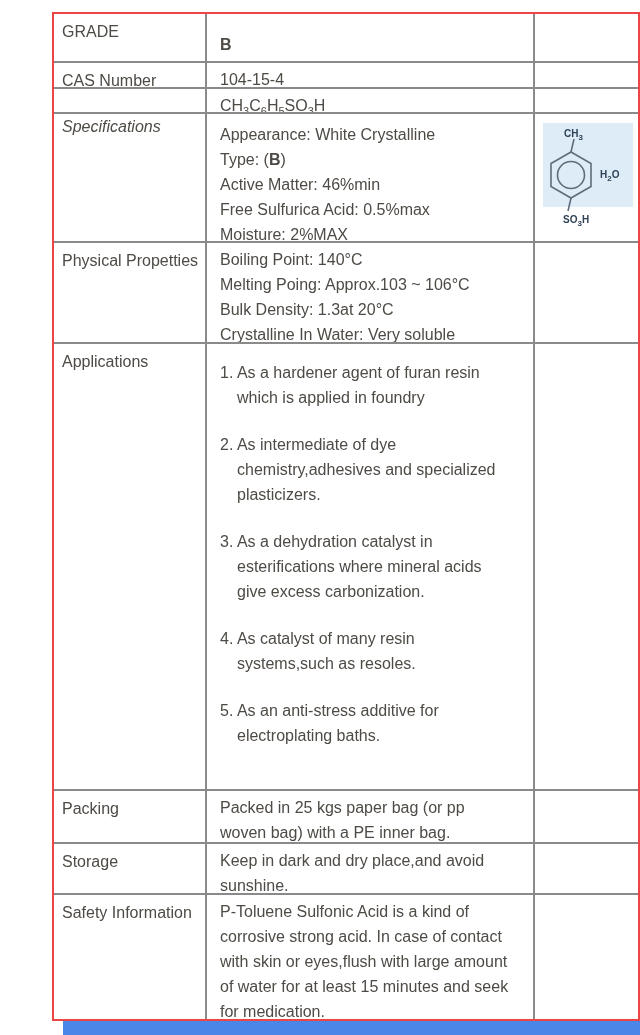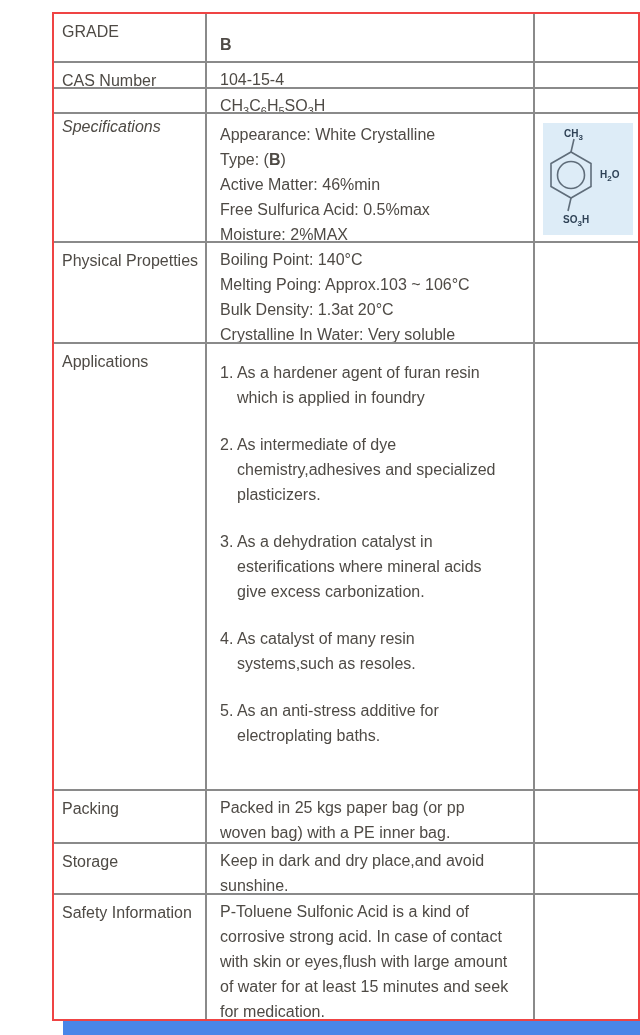--- a/index.html
+++ b/index.html
@@ -35,21 +35,21 @@
   .content-cell{padding:4px 8px 0 13px;font-size:16px;}
   .line{line-height:25px;white-space:nowrap;}
   .value-bold{font-weight:bold;}
   .grade-value{padding-top:14px;}
   sub{font-size:11px;}
   .app-item{margin-bottom:22px;}
   .app-item .cont{padding-left:17px;}
   .img-cell{position:relative;}
   .structure-box{
     position:absolute;left:8px;top:9px;
-    width:90px;height:112px;
+    width:90px;height:84px;
     background:#ddecf7;
   }
   .footer-bar{
     position:absolute;
     left:63px;top:1021px;
     width:577px;height:14px;
     background:#4a86e8;
   }
 </style>
 </head>

